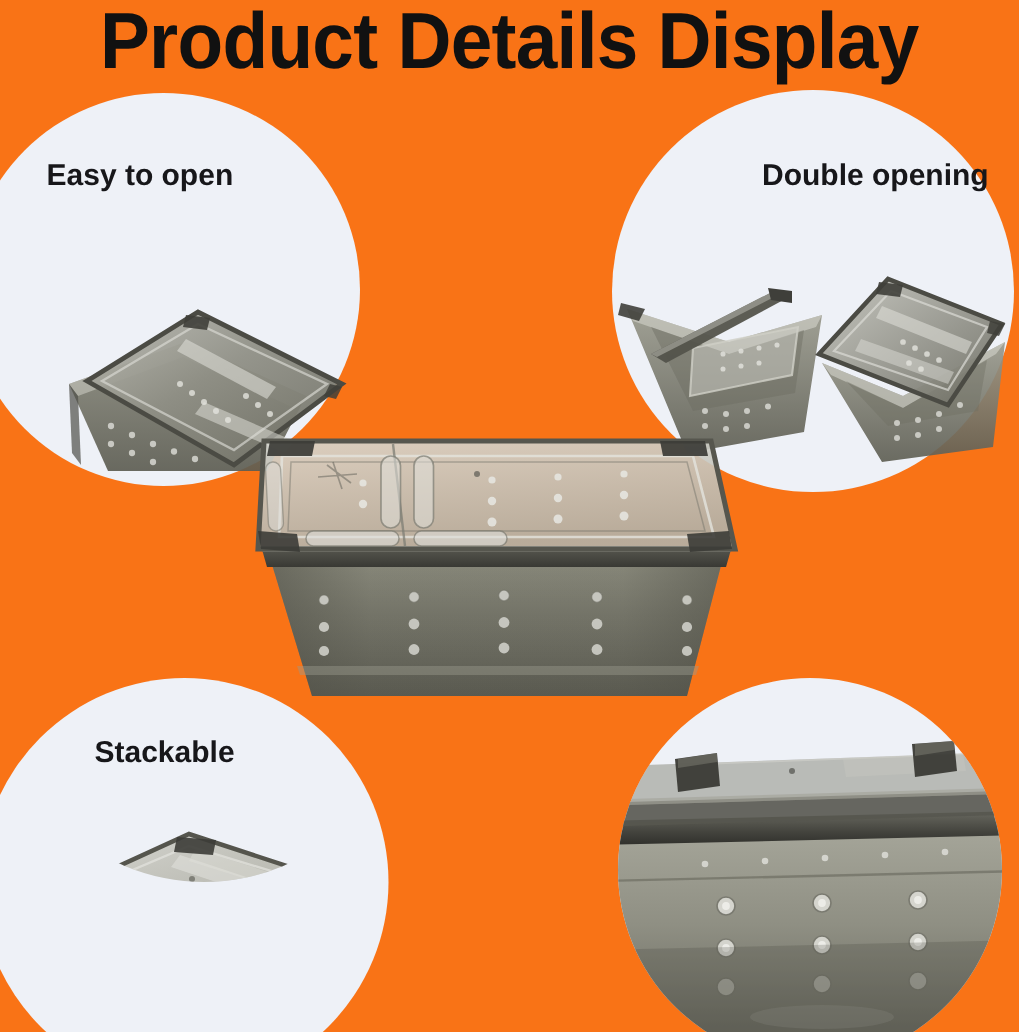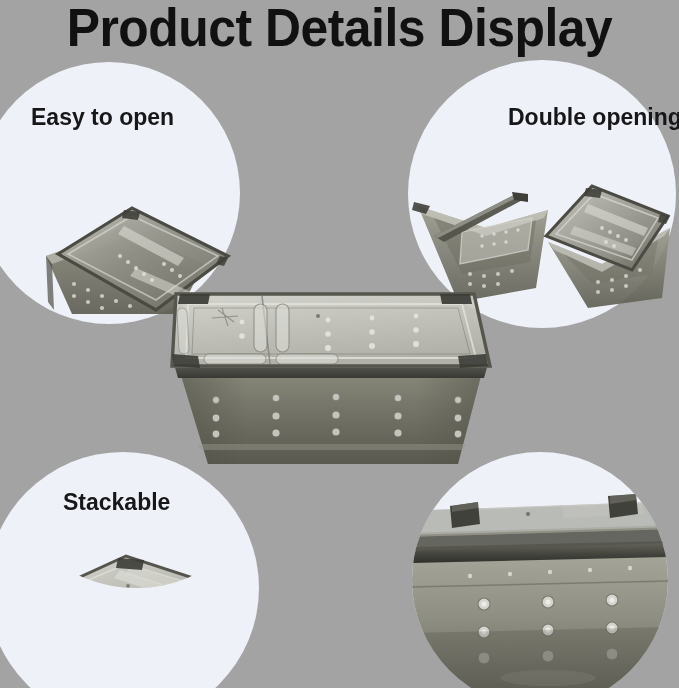--- a/index.html
+++ b/index.html
@@ -9,21 +9,21 @@
     background: #ffffff;
   }
   body {
     font-family: "Liberation Sans", sans-serif;
   }
   #page {
     position: relative;
     width: 679px;
     height: 688px;
     overflow: hidden;
-    background: #a3a3a3;
+    background: #f97316;
   }
 
   
   #page-title {
     position: absolute;
     left: 0;
     top: -3px;
     width: 679px;
     text-align: center;
     font-family: "Liberation Sans", sans-serif;
@@ -46,21 +46,21 @@
   #bg-circle-tl { left: -22px;  top: 62px;  width: 262px; height: 262px; }
   #bg-circle-tr { left: 408px;  top: 60px;  width: 268px; height: 268px; }
   #bg-circle-bl { left: -13px;  top: 452px; width: 272px; height: 272px; }
   #bg-circle-br { left: 412px;  top: 452px; width: 256px; height: 256px; }
 
   
   .quad-label {
     position: absolute;
     font-family: "Liberation Sans", sans-serif;
     font-weight: bold;
-    font-size: 23px;
+    font-size: 20px;
     line-height: 24px;
     color: #17171a;
     white-space: nowrap;
   }
   #label-easy-to-open   { left: 31px;  top: 105px; }
   #label-double-opening { left: 480px; top: 105px; margin-left: 28px; }
   #label-stackable      { left: 63px;  top: 490px; }
   #label-ventilation    { left: 477px; top: 484px; }
 
   

